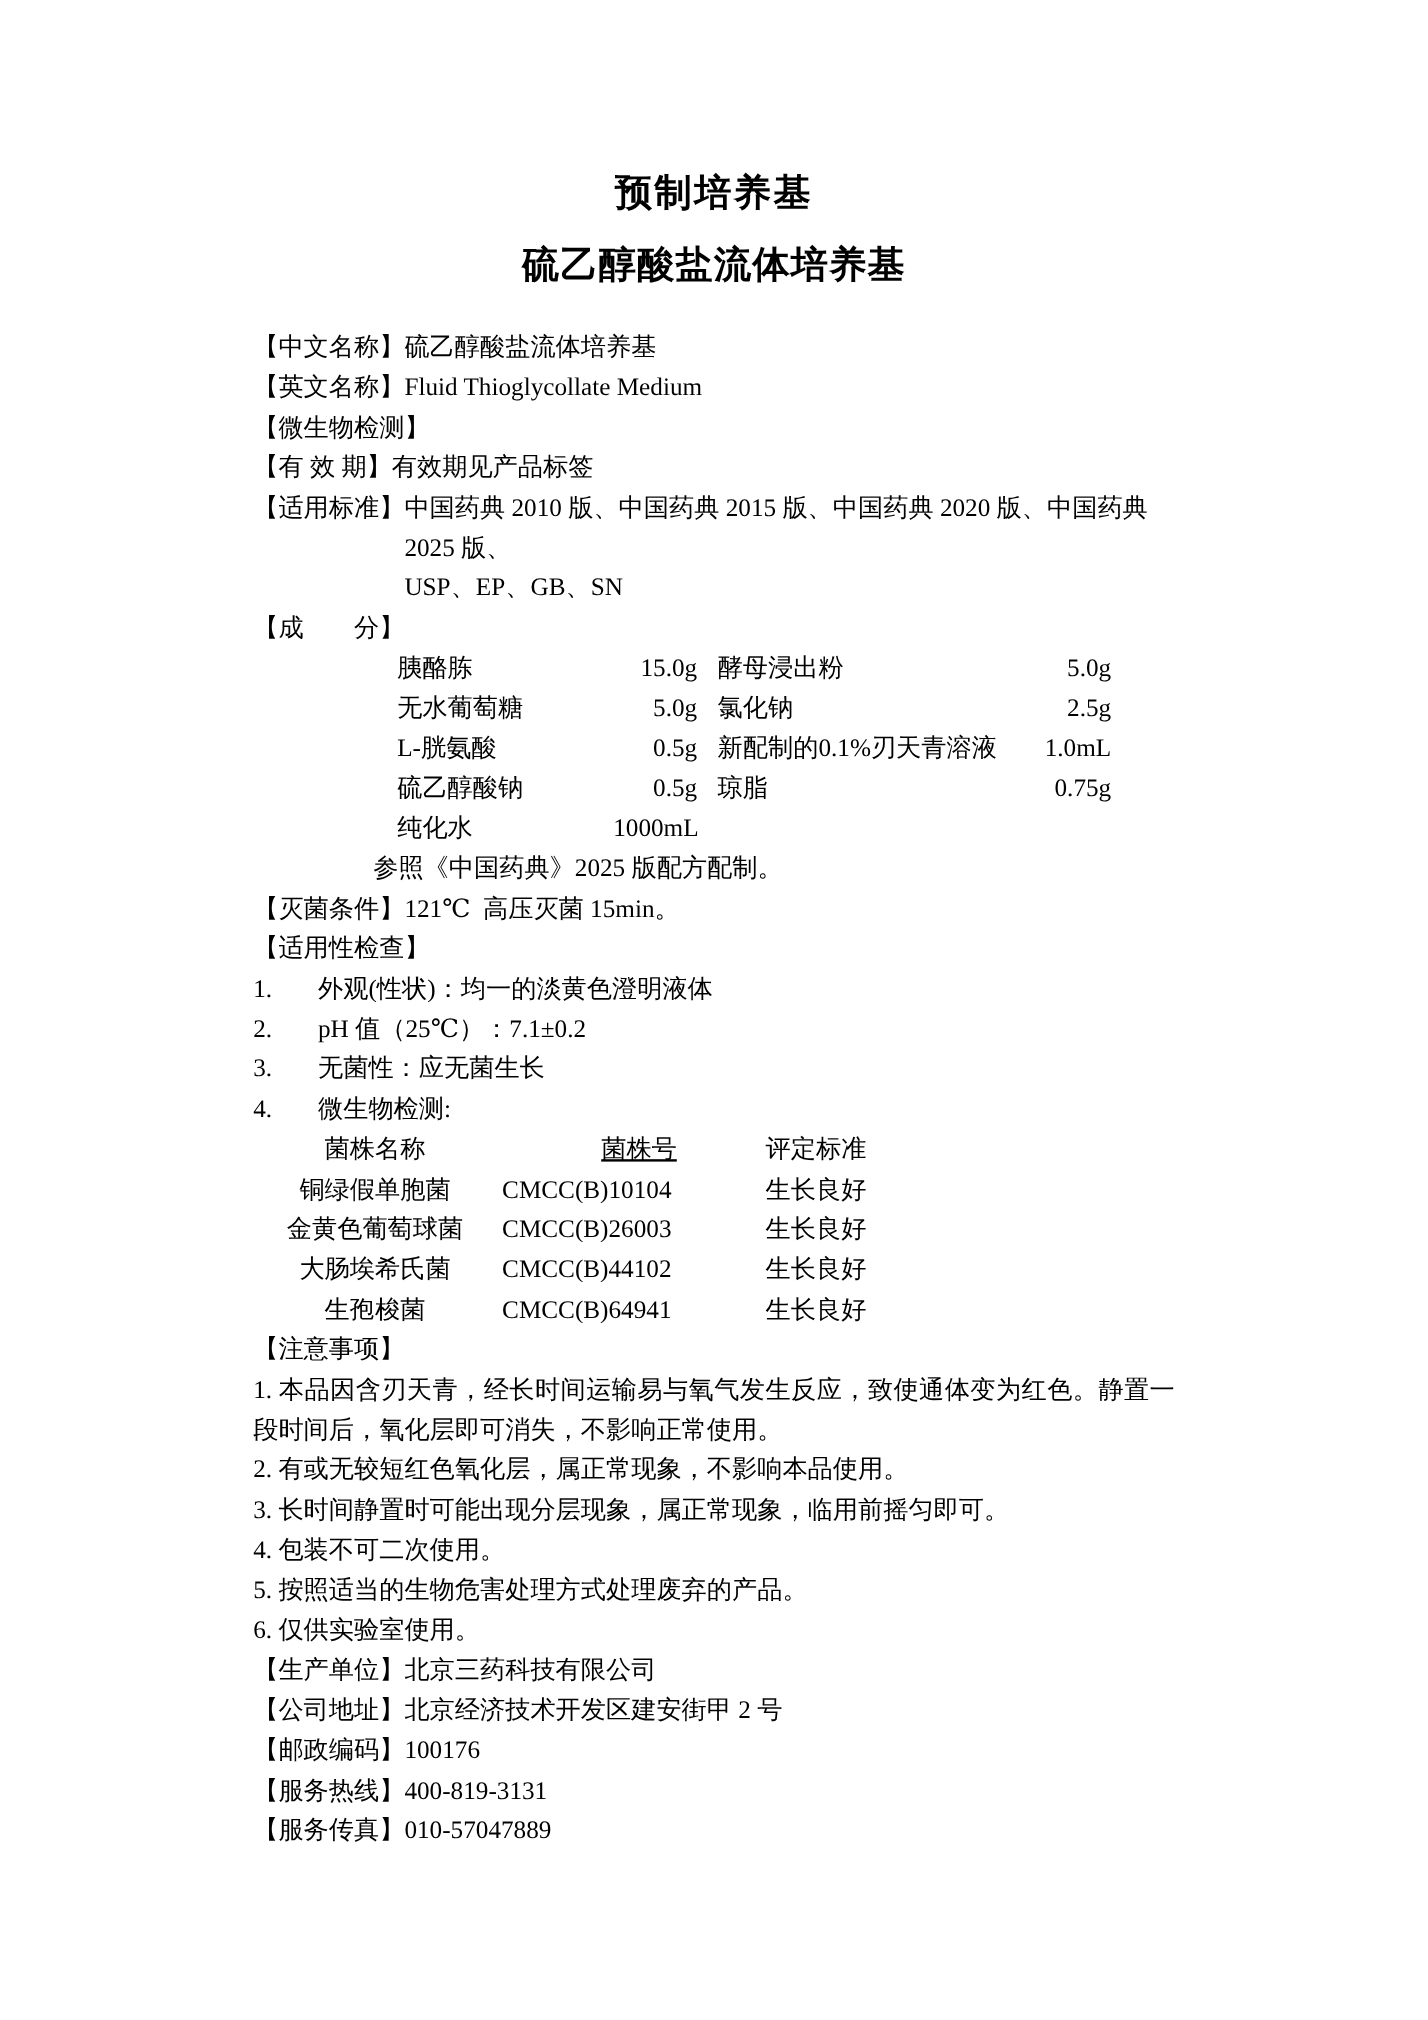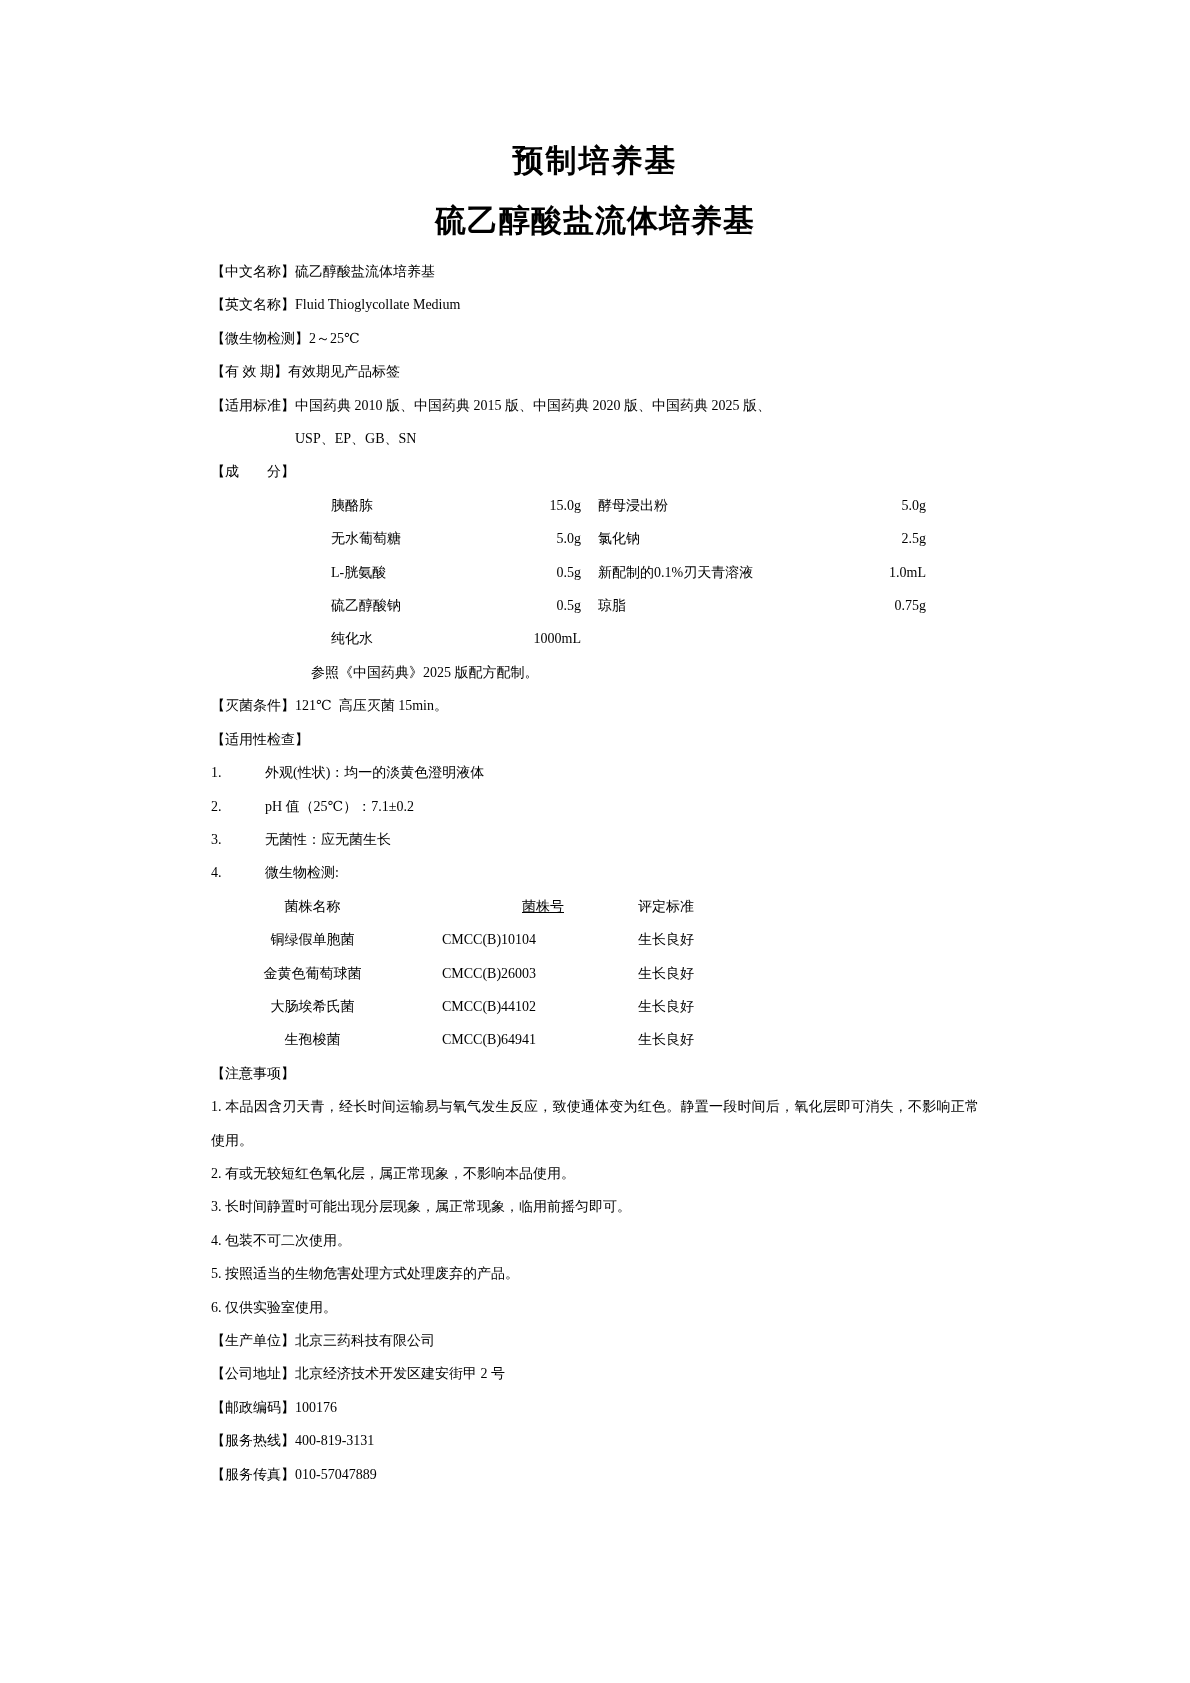--- a/index.html
+++ b/index.html
@@ -25,22 +25,22 @@
   }
   .subtitle {
     margin: 23px 0 0 0;
     font-size: 31px;
     font-weight: bold;
     text-align: center;
     line-height: 37px;
     letter-spacing: 1px;
   }
   .doc-body {
-    margin-top: 16px;
-    font-size: 14px;
+    margin-top: 34px;
+    font-size: 21px;
     line-height: 33.4px;
   }
   .field { display: flex; align-items: flex-start; }
   .lbl { flex: 0 0 auto; white-space: pre; }
   .val { flex: 1 1 auto; white-space: pre-wrap; }
   .section-label { white-space: pre; }
   .comp-row {
     display: grid;
     grid-template-columns: 180px 70px 287px 58px;
     margin-left: 120px;
@@ -74,21 +74,20 @@
     <div class="field">
       <span class="lbl">【中文名称】</span>
       <span class="val">硫乙醇酸盐流体培养基</span>
     </div>
     <div class="field">
       <span class="lbl">【英文名称】</span>
       <span class="val">Fluid Thioglycollate Medium</span>
     </div>
     <div class="field">
       <span class="lbl">【微生物检测】</span>
-      <span class="val">2～25℃</span>
     </div>
     <div class="field">
       <span class="lbl">【有 效 期】</span>
       <span class="val">有效期见产品标签</span>
     </div>
     <div class="field">
       <span class="lbl">【适用标准】</span>
       <span class="val"><span>中国药典 2010 版、中国药典 2015 版、中国药典 2020 版、中国药典 2025 版、</span><br><span>USP、EP、GB、SN</span></span>
     </div>
 

